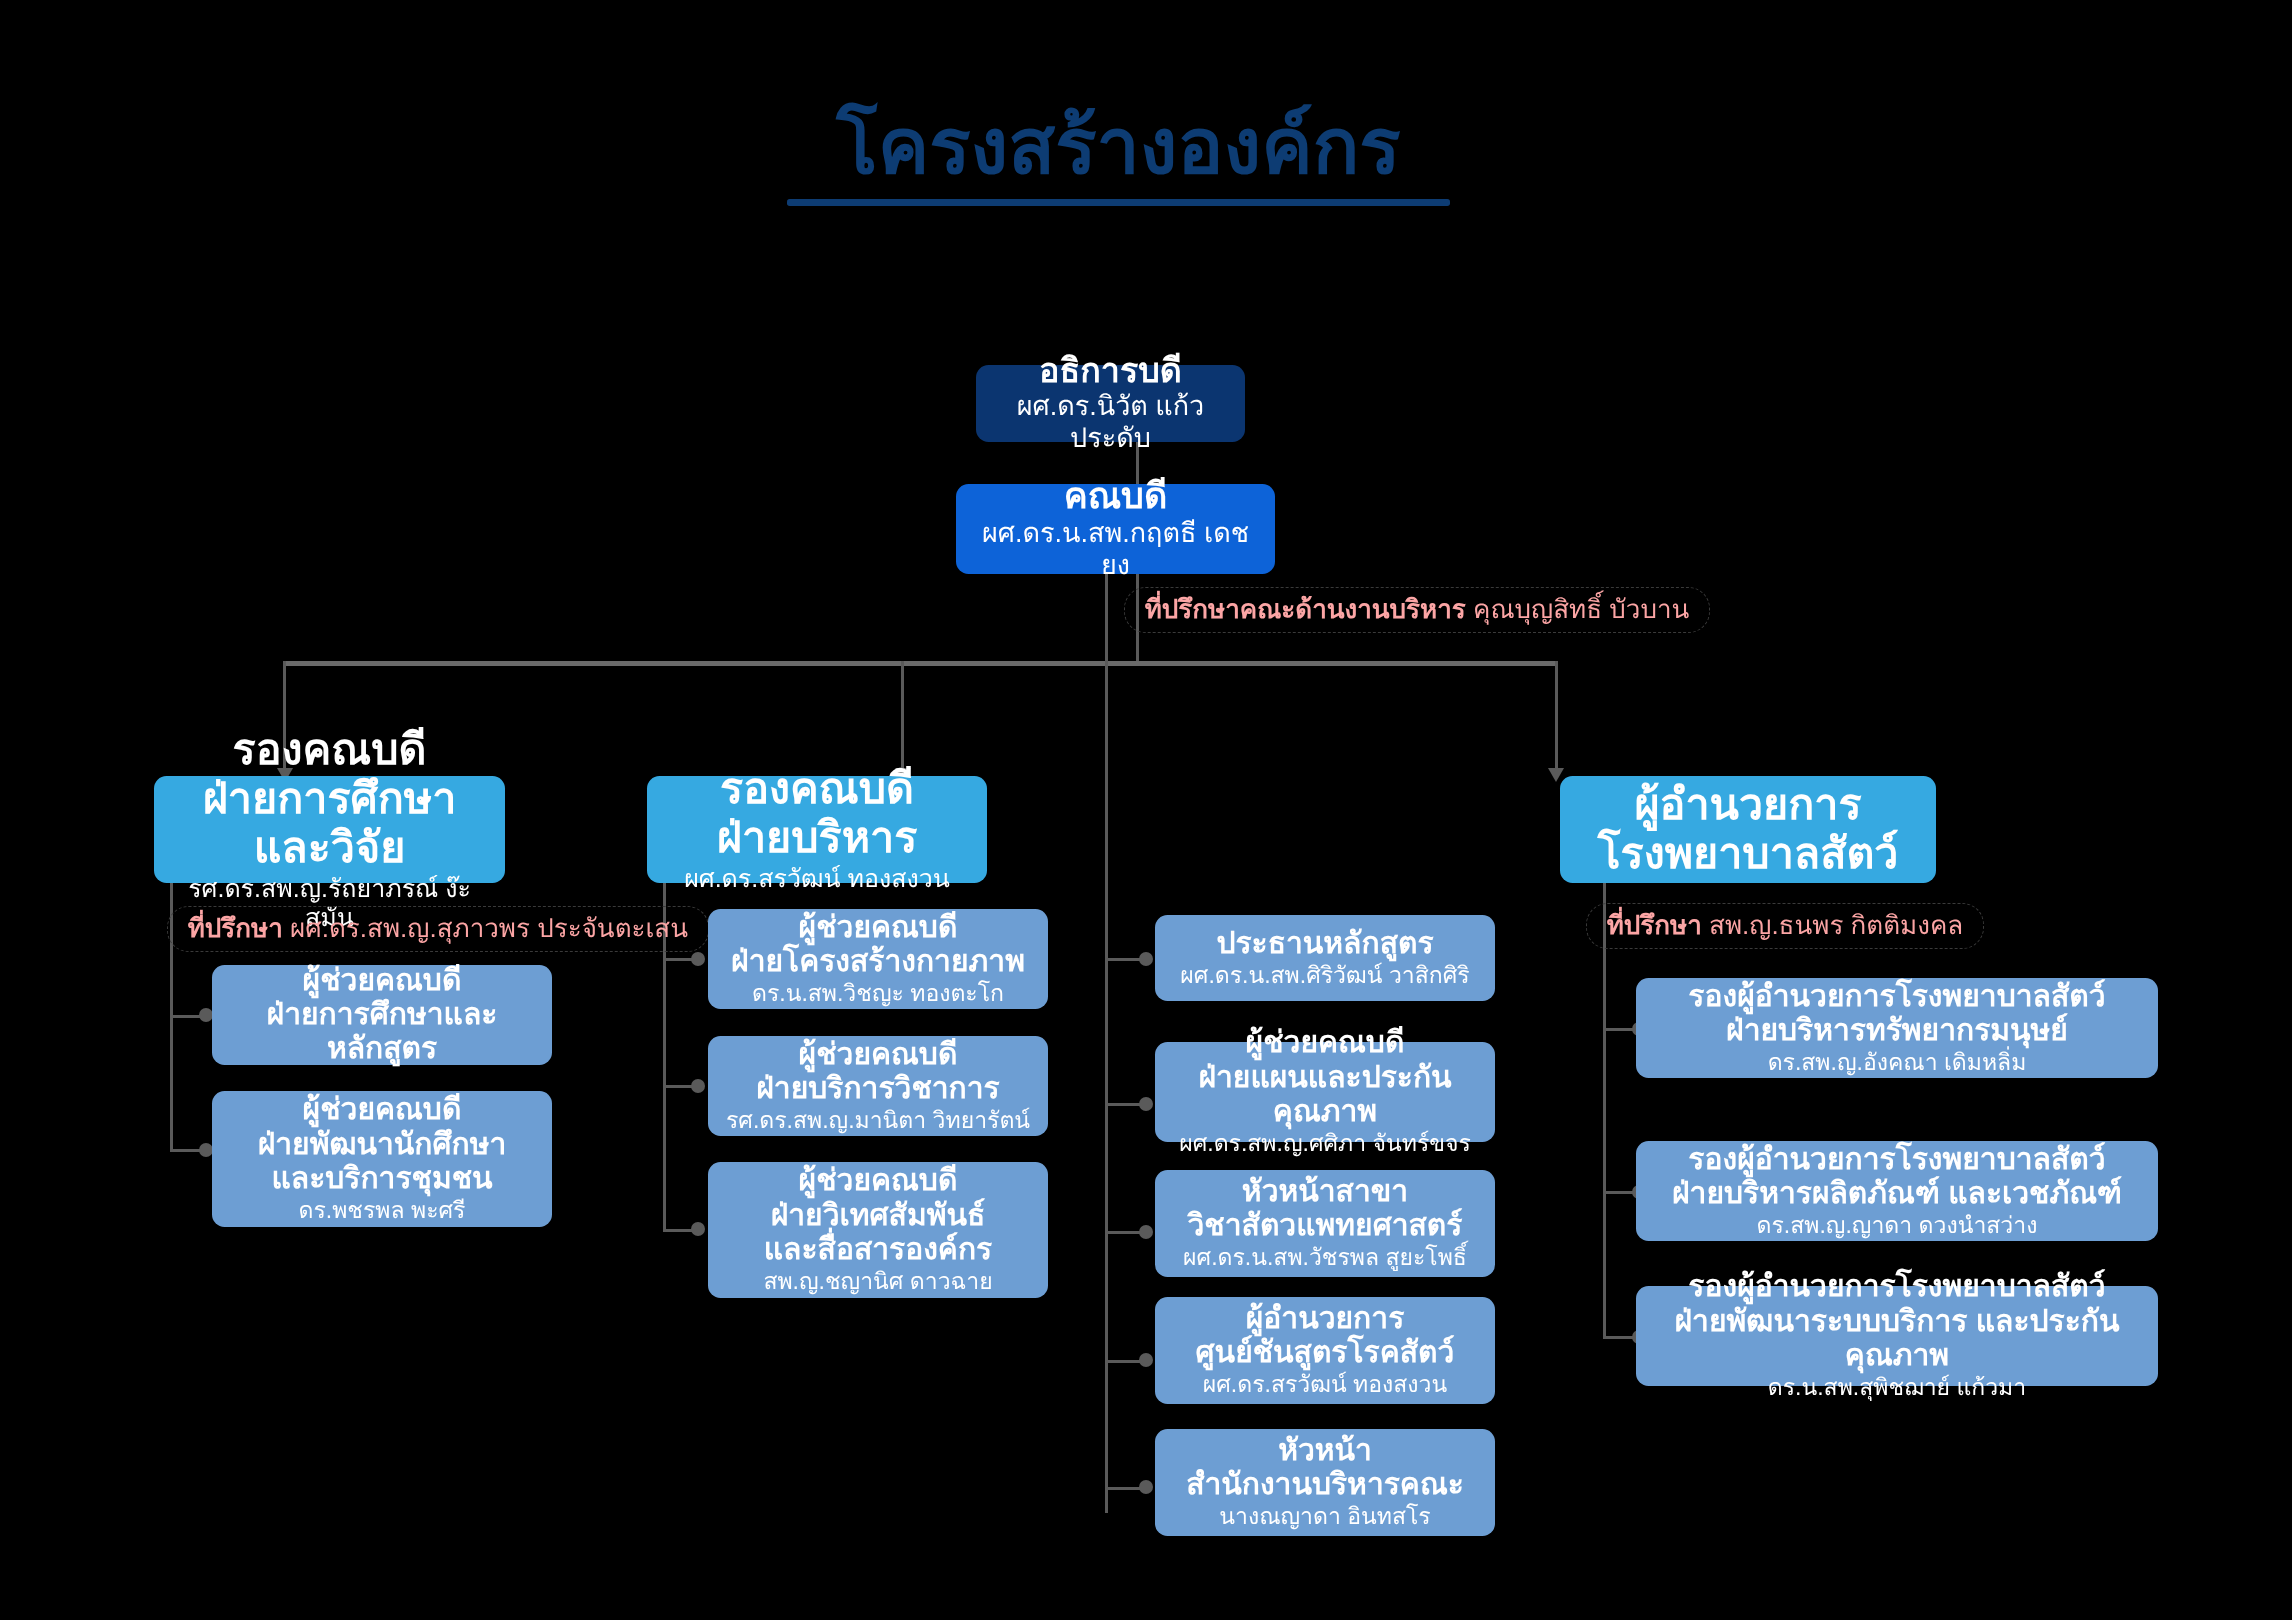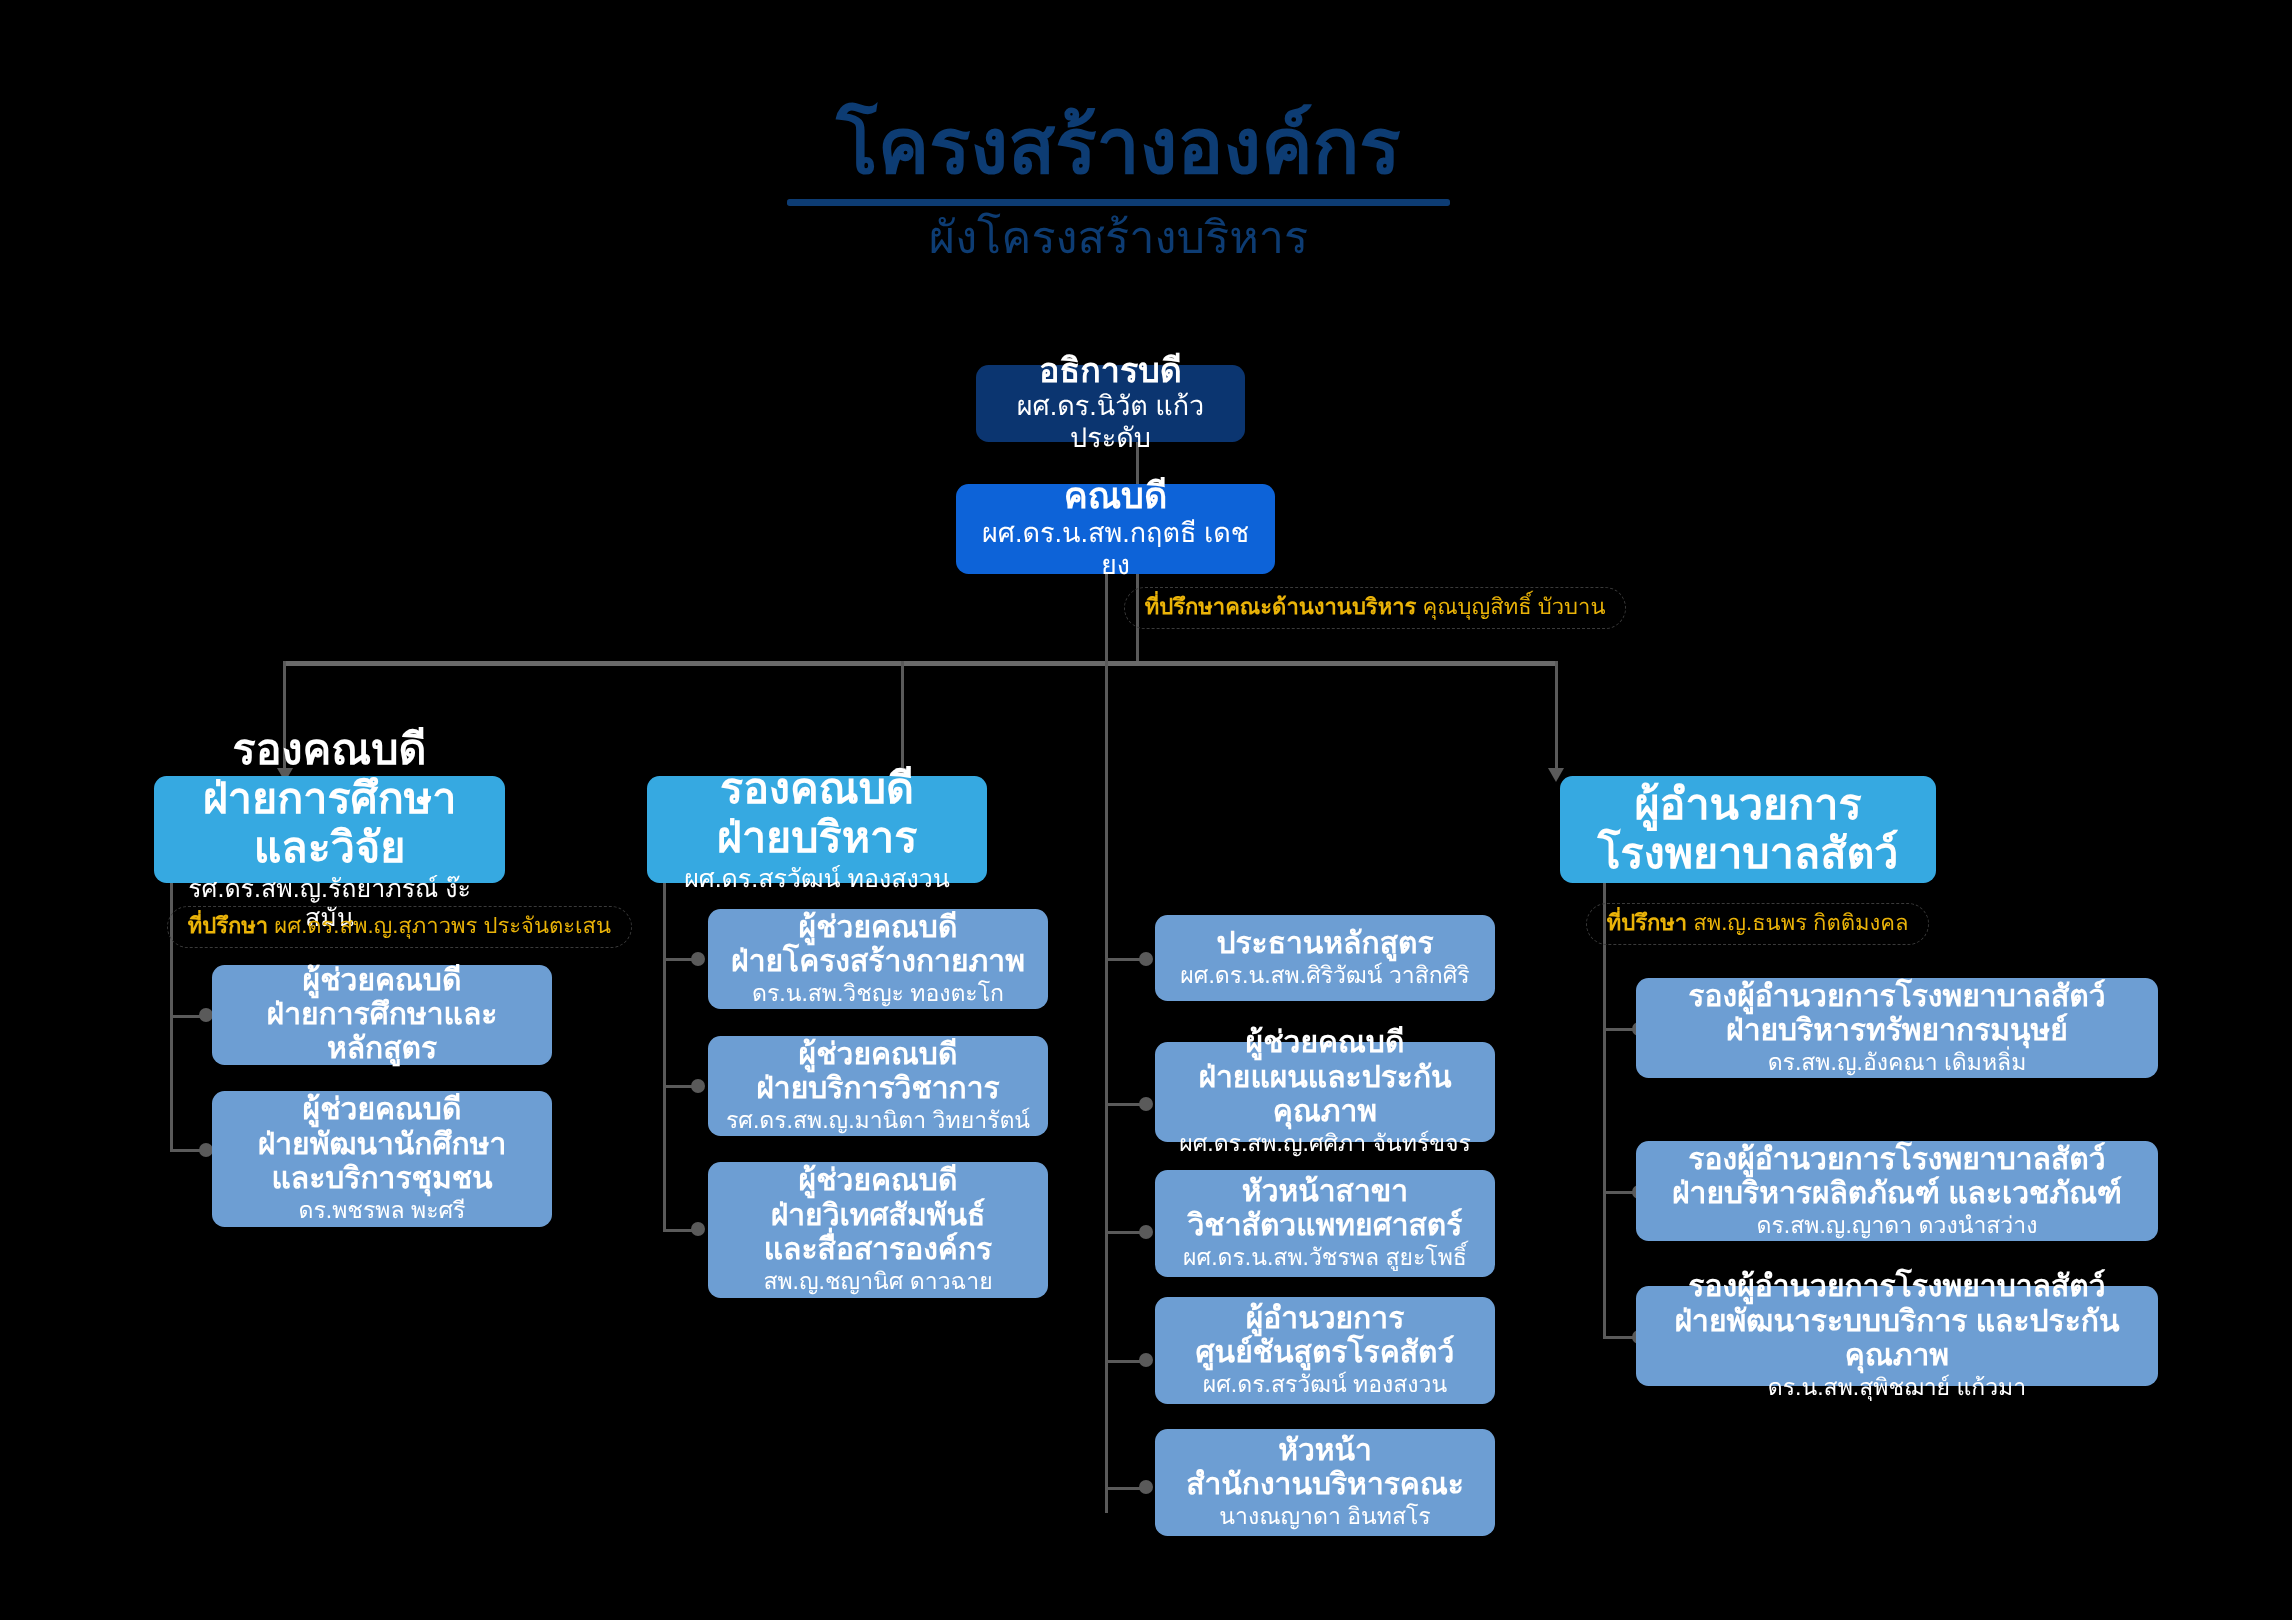--- a/index.html
+++ b/index.html
@@ -82,22 +82,22 @@
   .lvl-vice   .nm  { font-size: 25px; }
   .lvl-asst   .ttl { font-size: 30px; }
   .lvl-asst   .nm  { font-size: 23px; }
 
   
   .advisor {
     position: absolute;
     box-sizing: border-box;
     border: 1.8px dashed #3a3a3a;
     border-radius: 21.5px;
-    color: #eab308;
-    font-size: 22px;
+    color: #fca5a5;
+    font-size: 26px;
     line-height: 1;
     padding: 8px 19.7px 9.9px 19.7px;
     white-space: nowrap;
     background: transparent;
   }
   .advisor b { font-weight: bold; }
 
   
   .vline, .hline {
     position: absolute;
@@ -121,21 +121,20 @@
     border-right: 8px solid transparent;
     border-top: 14.3px solid #5a5a5a;
   }
 </style>
 </head>
 <body>
 
 <div id="title-block">
   <div id="page-title">โครงสร้างองค์กร</div>
   <div id="title-rule"></div>
-  <div id="page-subtitle">ผังโครงสร้างบริหาร</div>
 </div>
 
 <div class="vline" style="left:1136px; top:441px; height:45px;"></div>
 
 <div class="vline" style="left:1136px; top:573px; height:90px;"></div>
 
 <div class="hline bus" style="left:283px; top:661px; width:1274px;"></div>
 
 <div class="vline" style="left:283px; top:661px; height:112px;"></div>
 <div class="arrow" style="left:277px; top:768px;"></div>

